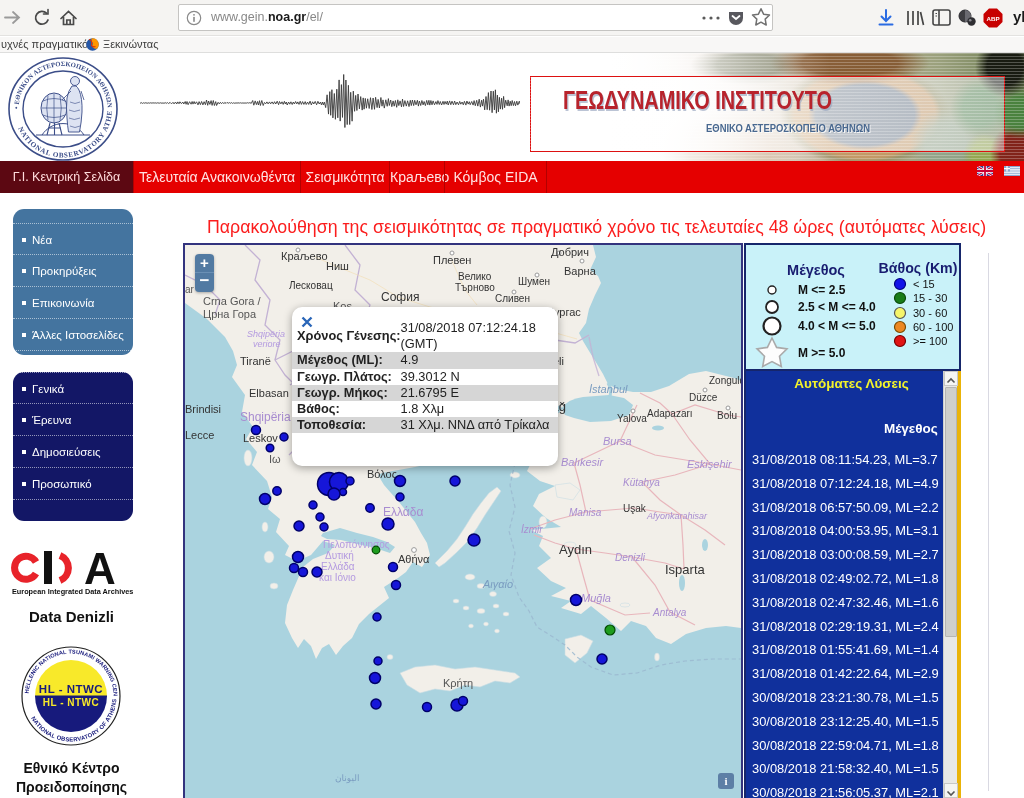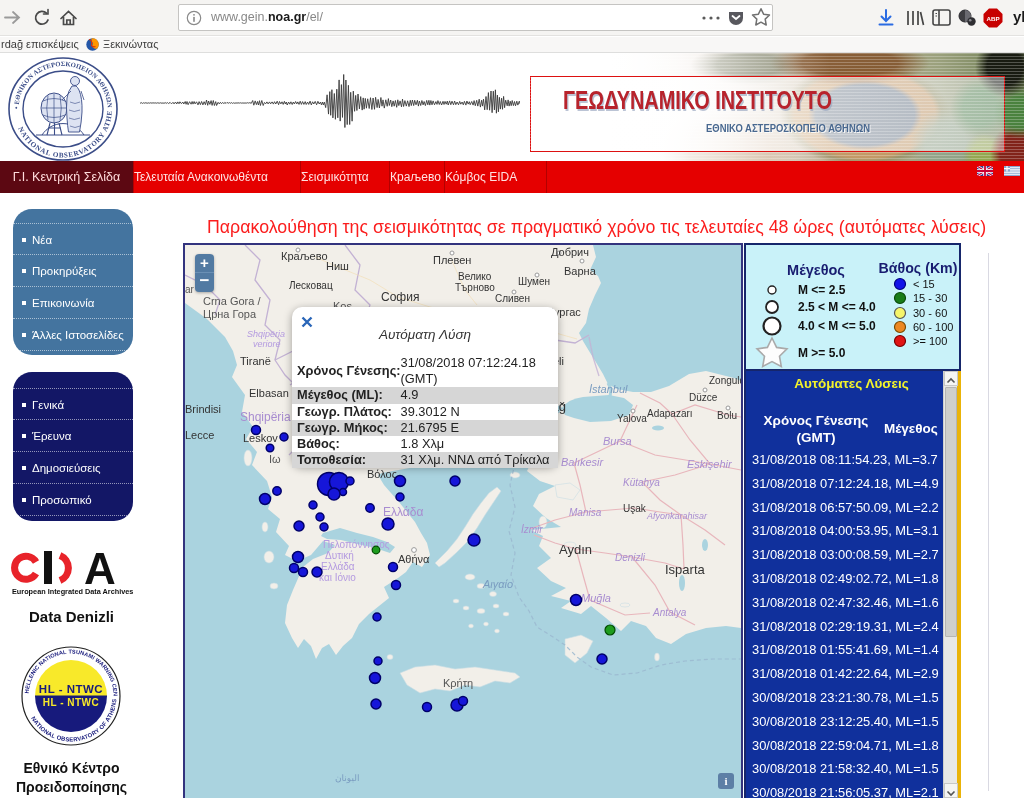--- a/index.html
+++ b/index.html
@@ -9,25 +9,25 @@
 #toolbar{position:absolute;left:0;top:0;width:1024px;height:36px;background:#f5f4f2;border-bottom:1px solid #e3e2e0}
 #bmbar{position:absolute;left:0;top:37px;width:1024px;height:16px;background:#f8f7f6;border-bottom:1px solid #dededd}
 #urlbar{position:absolute;left:178px;top:4px;width:595px;height:27px;background:#fff;border:1px solid #c5c4c2;border-radius:2px}
 #urltxt{position:absolute;left:211px;top:10px;font-size:12.5px;color:#888}
 #urltxt b{color:#1a1a1a;font-weight:700}
 .bmtxt{position:absolute;top:1px;font-size:11px;color:#3b3b3b}
 
 #hdr{position:absolute;left:0;top:53px;width:1024px;height:108px;background:#fff;overflow:hidden}
 #banner{position:absolute;left:520px;top:0;width:504px;height:108px}
 #navbar{position:absolute;left:0;top:161px;width:1024px;height:32px;background:#e50000}
-.navit{position:absolute;top:0;height:32px;line-height:32px;color:#ffe2e2;font-size:12px;text-align:left}
+.navit{position:absolute;top:0;height:32px;line-height:32px;color:#ffe2e2;font-size:14px;text-align:center}
 .navsep{position:absolute;top:0;width:1px;height:32px;background:#b30000}
 #navact{position:absolute;left:0;top:0;width:133px;height:32px;background:#5c0812;color:#ffdcdc;line-height:32px;text-align:center;font-size:12.5px}
 
-.sbox{position:absolute;left:13px;width:120px;border-radius:19px;color:#fff;font-size:11.5px}
+.sbox{position:absolute;left:13px;width:120px;border-radius:11px;color:#fff;font-size:11.5px}
 .sbox .it{position:relative;height:32px;line-height:32px;padding-left:19px;border-bottom:1px dotted rgba(255,255,255,.55)}
 .sbox .it:before{content:"";position:absolute;left:9px;top:14px;width:4px;height:4px;background:#fff}
 
 #legend{position:absolute;left:744px;top:243px;width:217px;height:128px;background:#c9f2f9;border:2px solid #16266b}
 #rlist{position:absolute;left:744px;top:371px;width:217px;height:427px;background:#10309c;border-left:2px solid #16266b;border-right:4px solid #eab308;color:#fff}
 
 #map{position:absolute;left:183px;top:243px;width:560px;height:555px;border:2px solid #33337e;border-bottom:none;background:#f1eee6;overflow:hidden}
 #heading{position:absolute;left:207px;top:217px;width:820px;font-size:17.8px;color:#fb1d1d}
 </style></head><body>
 <div id="page">
@@ -88,21 +88,21 @@
       <path d="M8 2a6 6 0 0 1 0 12" fill="#6a6a70"></path>
       <circle cx="14.5" cy="13.5" r="4.2" fill="#2e2e32"></circle>
       <circle cx="13.2" cy="12.3" r="1.3" fill="#8a8a90"></circle>
     </svg>
 <svg class="abs" style="left:982px;top:7px" width="22" height="22">
       <path d="M7 1.5h8L20.5 7v8L15 20.5H7L1.5 15V7z" fill="#c70000"></path>
       <text x="11" y="14" font-size="6.2" font-weight="bold" fill="#fff" text-anchor="middle" font-family="Liberation Sans">ABP</text>
     </svg>
 <text class="abs" style="left:1013px;top:8px;font-size:15px;color:#1a1a1a;font-weight:bold">yl</text>
 
-<div class="bmtxt" style="left:1px;top:38px">rdağ επισκέψεις</div>
+<div class="bmtxt" style="left:1px;top:38px">υχνές πραγματικό</div>
 <svg class="abs" style="left:86px;top:38px" width="13" height="13">
       <circle cx="6.5" cy="6.5" r="6.2" fill="#2457a8"></circle>
       <path d="M6.5.3a6.2 6.2 0 0 1 5 9.9c-2.5 2-6.2-1-5-3.4 1-2-1.5-3.5-1-6.4z" fill="#ff9500"></path>
       <path d="M3 1.5c2 .5 3.5 2.5 2.5 4.5-.8 1.8 1.5 3.5 4 2.5" fill="none" stroke="#e33000" stroke-width="1.1"></path>
     </svg>
 <div class="bmtxt" style="left:103px;top:38px">Ξεκινώντας</div>
 
 <div id="hdr">
 
  <svg class="abs" style="left:8px;top:4px" width="110" height="104" viewBox="0 0 110 104">
@@ -183,21 +183,21 @@
 </div>
 
 <div id="heading">Παρακολούθηση της σεισμικότητας σε πραγματικό χρόνο τις τελευταίες 48 ώρες (αυτόματες λύσεις)</div>
 
 <div class="sbox" style="top:209px;height:146px;background:#44749f;padding-top:14px">
  <div class="it" style="border-top:1px dotted rgba(255,255,255,.55)">Νέα</div>
  <div class="it">Προκηρύξεις</div>
  <div class="it">Επικοινωνία</div>
  <div class="it">Άλλες Ιστοσελίδες</div>
 </div>
-<div class="sbox" style="top:372px;height:149px;background:#131766;padding-top:16px">
+<div class="sbox" style="top:372px;height:149px;background:#131766;">
  <div class="it" style="border-top:1px dotted rgba(255,255,255,.55)">Γενικά</div>
  <div class="it">Έρευνα</div>
  <div class="it">Δημοσιεύσεις</div>
  <div class="it">Προσωπικό</div>
 </div>
 
 <svg class="abs" style="left:8px;top:550px" width="130" height="46" viewBox="0 0 130 46">
  <g fill="none" stroke="#e8232a" stroke-width="7">
   <path d="M 28 12 A 11.5 11.5 0 1 0 28 23.5"></path>
   <path d="M 52 5.5 A 13.5 13.5 0 0 1 52 30.5"></path>
@@ -427,21 +427,20 @@
  <div style="height:19px;line-height:18px;text-align:center;color:#fff;font-size:15px;font-weight:bold;border-bottom:1px solid #6b90b5">+</div>
  <div style="height:18px;line-height:16px;text-align:center;color:#fff;font-size:17px;font-weight:bold">−</div>
 </div>
 
 <div class="abs" style="left:533px;top:528px;width:16px;height:16px;border-radius:3px;background:#5d7fa6;color:#fff;font-size:11px;font-weight:bold;text-align:center;line-height:16px;font-family:'Liberation Serif',serif">i</div>
 
 <div class="abs" style="left:107px;top:62px;width:266px;height:159px;background:#fff;border-radius:10px;box-shadow:0 2px 8px rgba(0,0,0,.35)">
  <svg class="abs" style="left:9px;top:9px" width="12" height="12">
           <path d="M1.5 1.5L10.5 10.5M10.5 1.5L1.5 10.5" stroke="#2a66b8" stroke-width="2.4"></path>
         </svg>
- <div style="text-align:center;padding-top:20px;font-size:13.5px;font-style:italic;color:#333">Αυτόματη Λύση</div>
  <table style="width:100%;margin-top:13px;border-collapse:collapse;font-size:12.8px;line-height:16.2px;color:#222">
   <tbody>
             <tr>
               <td style="font-weight:bold;padding:0 0 0 5px;white-space:nowrap">Χρόνος Γένεσης:</td>
               <td style="padding:0">31/08/2018 07:12:24.18 (GMT)</td>
             </tr>
   <tr style="background:#d6d6d6">
               <td style="font-weight:bold;padding:0 0 0 5px">Μέγεθος (ML):</td>
               <td>4.9</td>
             </tr>
@@ -494,21 +493,20 @@
    <text x="167" y="57">15 - 30</text>
    <text x="167" y="72">30 - 60</text>
    <text x="167" y="86">60 - 100</text>
    <text x="167" y="100">&gt;= 100</text>
   </g>
  </svg>
 </div>
 
 <div id="rlist">
  <div style="text-align:center;padding-top:5px;font-size:13.5px;font-weight:bold;color:#f3f32a">Αυτόματες Λύσεις</div>
- <div style="position:absolute;left:10px;top:41px;width:120px;text-align:center;font-size:13.5px;font-weight:bold;line-height:17px">Χρόνος Γένεσης<br>(GMT)</div>
  <div style="position:absolute;left:138px;top:50px;font-size:13.5px;font-weight:bold">Μέγεθος</div>
  <div style="position:absolute;left:6px;top:77px;font-size:12.9px;line-height:23.8px;white-space:nowrap">
 31/08/2018 08:11:54.23, ML=3.7<br>
 31/08/2018 07:12:24.18, ML=4.9<br>
 31/08/2018 06:57:50.09, ML=2.2<br>
 31/08/2018 04:00:53.95, ML=3.1<br>
 31/08/2018 03:00:08.59, ML=2.7<br>
 31/08/2018 02:49:02.72, ML=1.8<br>
 31/08/2018 02:47:32.46, ML=1.6<br>
 31/08/2018 02:29:19.31, ML=2.4<br>

